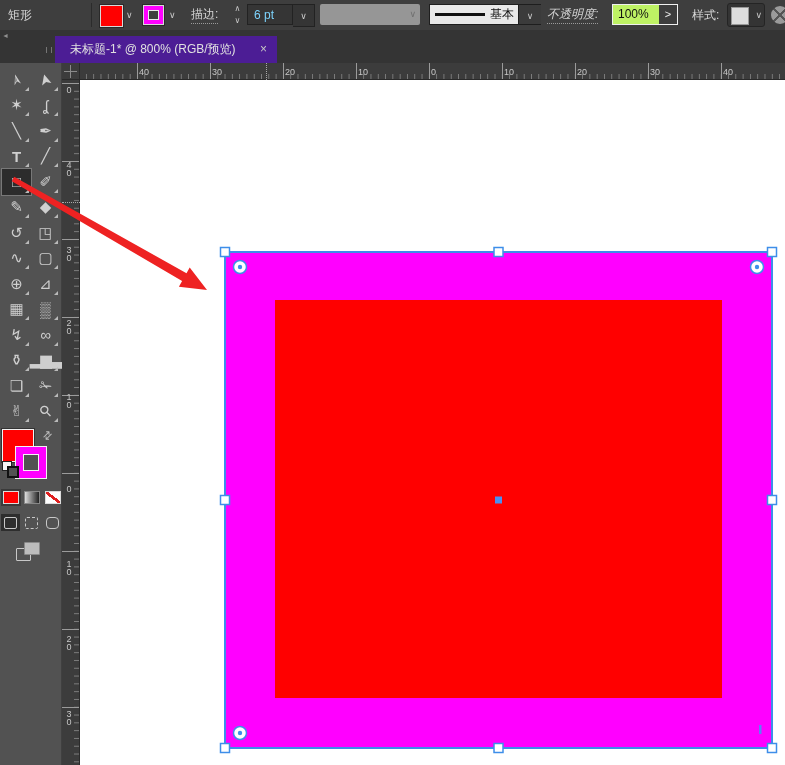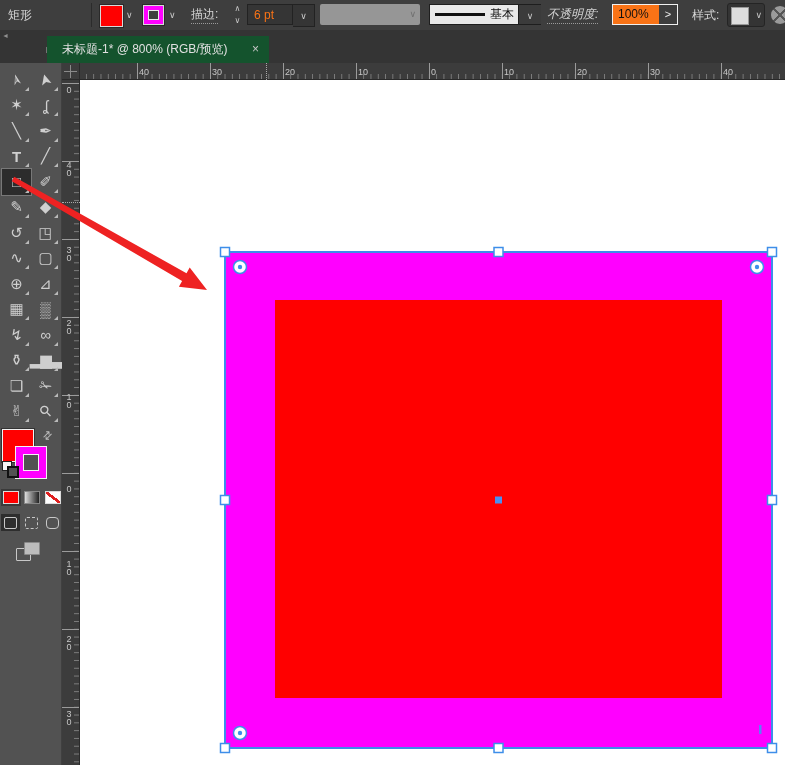--- a/index.html
+++ b/index.html
@@ -13,50 +13,50 @@
   .dotted-link{border-bottom:1px dotted #9a9a9a;line-height:15px !important;height:16px;top:7px;}
   #cb-divider{left:91px;top:3px;width:1px;height:24px;background:#2b2b2b;}
   .chev{color:#c9c9c9;font-size:9px;line-height:30px;}
   #fill-swatch{left:100px;top:5px;width:21px;height:20px;background:#ff0000;border:1px solid #d8d8d8;outline:1px solid #2a2a2a;}
   #fill-chev{left:126px;top:0;}
   #stroke-swatch{left:143px;top:5px;width:21px;height:20px;border:1px solid #d8d8d8;outline:1px solid #2a2a2a;background:#ff00ff;box-sizing:border-box;}
   #stroke-swatch .hole{position:absolute;left:4px;top:4px;right:4px;bottom:4px;background:#3e3e3e;border:1px solid #e8e8e8;}
   #stroke-chev{left:169px;top:0;}
   #stroke-label{left:191px;}
   #stepper{left:231px;top:3px;width:13px;height:24px;color:#c9c9c9;font-size:8px;line-height:12px;text-align:center;}
-  #weight-box{left:247px;top:4px;width:46px;height:21px;background:#353535;border:1px solid #222;color:#f97316;
+  #weight-box{left:247px;top:4px;width:46px;height:21px;background:#353535;border:1px solid #222;color:#7dd3fc;
     font-size:12px;line-height:21px;padding-left:6px;box-sizing:border-box;}
   #weight-chev-box{left:293px;top:4px;width:21px;height:21px;background:#353535;border:1px solid #222;border-left:none;text-align:center;}
   #weight-chev-box .chev{line-height:21px;}
   #var-width-combo{left:320px;top:4px;width:100px;height:21px;background:#969696;border-radius:2px;}
   #var-width-combo .chev{position:absolute;right:4px;top:0;line-height:21px;color:#6f6f6f;}
   #brush-group{left:429px;top:4px;width:112px;height:21px;border:1px solid #1e1e1e;box-sizing:border-box;}
   #brush-preview{position:absolute;left:0;top:0;width:88px;height:19px;background:#e9e9e9;}
   #brush-line{position:absolute;left:5px;top:8px;width:50px;height:3px;background:#111;}
   #brush-name{position:absolute;right:4px;top:0;color:#111;font-size:12px;line-height:19px;text-align:right;}
   #brush-chev{position:absolute;left:88px;top:0;width:22px;height:19px;background:#3b3b3b;border-left:1px solid #1e1e1e;text-align:center;}
   #brush-chev .chev{line-height:19px;}
   #opacity-label{left:547px;font-style:italic;}
-  #opacity-group{left:612px;top:4px;width:66px;height:21px;border:1px solid #f0f0f0;box-sizing:border-box;background:#f97316;}
+  #opacity-group{left:612px;top:4px;width:66px;height:21px;border:1px solid #f0f0f0;box-sizing:border-box;background:#bef264;}
   #opacity-value{position:absolute;left:5px;top:0;color:#111;font-size:12px;line-height:19px;}
   #opacity-flyout{position:absolute;right:0;top:0;width:18px;height:19px;background:#3d3d3d;color:#eee;font-size:11px;line-height:19px;text-align:center;}
   #style-label{left:692px;}
   #style-group{left:727px;top:3px;width:38px;height:24px;background:#343434;border:1px solid #242424;border-radius:3px;box-sizing:border-box;}
   #style-swatch{position:absolute;left:3px;top:3px;width:16px;height:16px;background:#dedede;border:1px solid #999;}
   #style-chev{position:absolute;right:2px;top:-4px;}
   #gear-icon{left:771px;top:6px;width:18px;height:18px;border-radius:50%;
     background:linear-gradient(45deg,transparent 46%,#555 46% 54%,transparent 54%),
                linear-gradient(-45deg,transparent 46%,#555 46% 54%,transparent 54%),#9a9a9a;}
 
   
   #tab-bar{left:0;top:30px;width:785px;height:33px;background:#343434;}
   #panel-collapse-arrow{left:2px;top:1px;color:#8f8f8f;font-size:7px;line-height:10px;}
   #tab-grip{left:46px;top:17px;width:56px;height:6px;
     background:repeating-linear-gradient(90deg,#757575 0 1px,transparent 1px 5px);}
-  #doc-tab{left:47px;top:6px;width:222px;height:27px;background:#14532d;}
+  #doc-tab{left:55px;top:6px;width:222px;height:27px;background:#4c1d95;}
   #doc-tab .title{position:absolute;left:15px;top:0;color:#e0e0e0;font-size:12px;line-height:27px;white-space:nowrap;}
   #tab-close{position:absolute;right:10px;top:0;color:#c6c6c6;font-size:12px;line-height:27px;}
 
   
   #tools-panel{left:0;top:63px;width:62px;height:702px;background:#525252;border-right:1px solid #404040;box-sizing:border-box;}
   #tools-grid{position:absolute;left:2px;top:4px;width:58px;display:grid;grid-template-columns:29px 29px;grid-auto-rows:25.5px;}
   .tool-cell{position:relative;display:flex;align-items:center;justify-content:center;}
   .tool-cell .glyph{color:#cfcfcf;font-size:15px;display:inline-block;}
   .tool-cell::after{content:"";position:absolute;right:2px;bottom:2px;border-left:4px solid transparent;border-bottom:4px solid #b9b9b9;}
   .tool-cell.selected{background:#2c2c2c;outline:1px solid #787878;}

